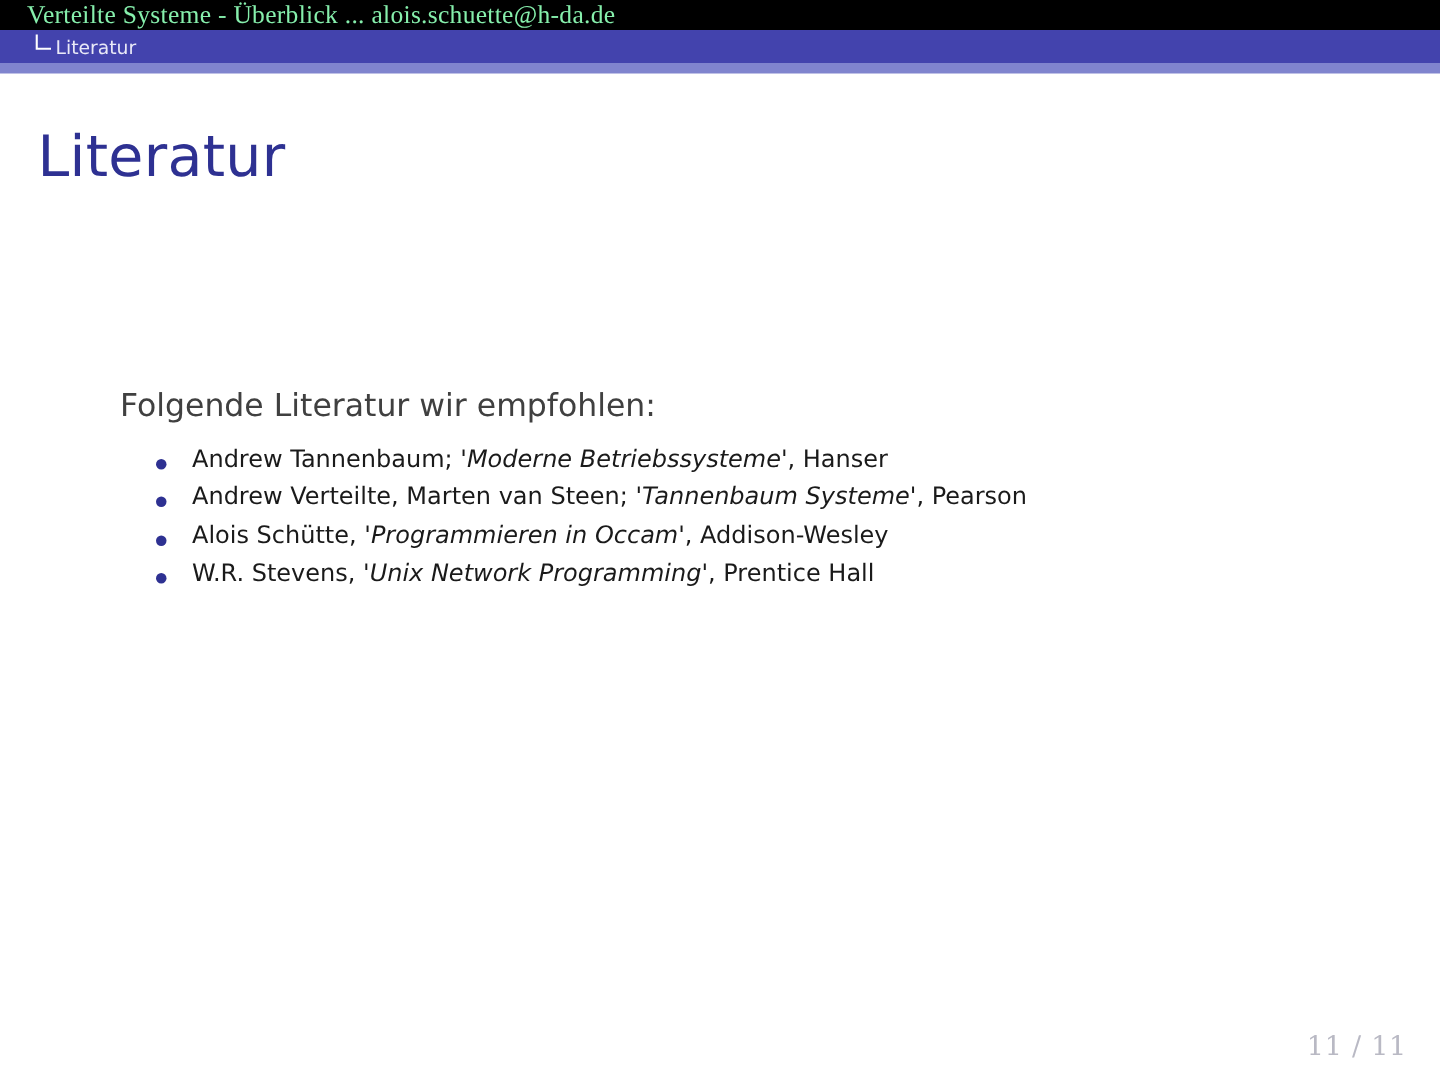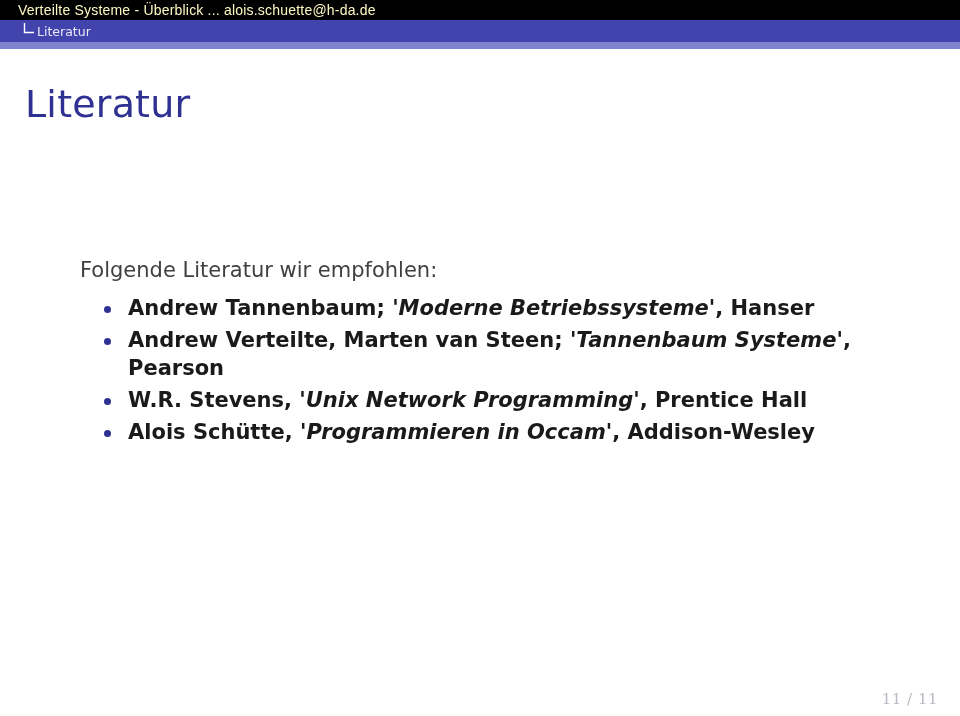--- a/index.html
+++ b/index.html
@@ -23,24 +23,24 @@
   }
   .header-titlebar {
     height: 20px;
     background: #000000;
     display: flex;
     align-items: center;
     padding-left: 18px;
     box-sizing: border-box;
   }
   .header-titlebar-text {
-    color: #fef9c3;
-    font-size: 14px;
+    color: #86efac;
+    font-size: 17px;
     letter-spacing: 0.2px;
-    font-family: Liberation Sans, sans-serif;
+    font-family: Liberation Serif, serif;
     white-space: nowrap;
   }
   .header-navbar {
     height: 22px;
     background: #4343ad;
     display: flex;
     align-items: center;
     padding-left: 22px;
     box-sizing: border-box;
   }
@@ -91,47 +91,46 @@
     margin-bottom: 12px;
     color: #404040;
   }
   .bullet-list {
     list-style: none;
     margin: 0;
     padding: 0 0 0 22px;
   }
   .bullet-item {
     position: relative;
-    font-size: 21px;
+    font-size: 16px;
     line-height: 1.33;
     padding-left: 26px;
     margin-bottom: 4px;
     color: #1a1a1a;
-    font-weight: bold;
   }
   .bullet-marker {
     position: absolute;
     left: 2px;
     top: 11px;
     width: 7px;
     height: 7px;
     border-radius: 50%;
     background: #2e3192;
   }
   .bullet-item em {
     font-style: italic;
   }
 
   
   .slide-footer {
     position: absolute;
     right: 22px;
     bottom: 8px;
     color: #b9b9c4;
-    font-size: 15px;
+    font-size: 18px;
     font-family: "DejaVu Serif", "Liberation Serif", serif;
     letter-spacing: 0.5px;
   }
 </style>
 </head>
 <body>
 
 <div class="slide-header">
 
   <div class="header-titlebar">
@@ -163,24 +162,24 @@
       <span>Andrew Tannenbaum; '</span><em>Moderne Betriebssysteme</em><span>', Hanser</span>
     </li>
 
     <li class="bullet-item">
       <span class="bullet-marker"></span>
       <span>Andrew Verteilte, Marten van Steen; '</span><em>Tannenbaum Systeme</em><span>', Pearson</span>
     </li>
 
     <li class="bullet-item">
       <span class="bullet-marker"></span>
-      <span>W.R. Stevens, '</span><em>Unix Network Programming</em><span>', Prentice Hall</span>
+      <span>Alois Schütte, '</span><em>Programmieren in Occam</em><span>', Addison-Wesley</span>
     </li>
 
     <li class="bullet-item">
       <span class="bullet-marker"></span>
-      <span>Alois Schütte, '</span><em>Programmieren in Occam</em><span>', Addison-Wesley</span>
+      <span>W.R. Stevens, '</span><em>Unix Network Programming</em><span>', Prentice Hall</span>
     </li>
 
   </ul>
 </div>
 
 <div class="slide-footer">11 / 11</div>
 
 </body></html>

